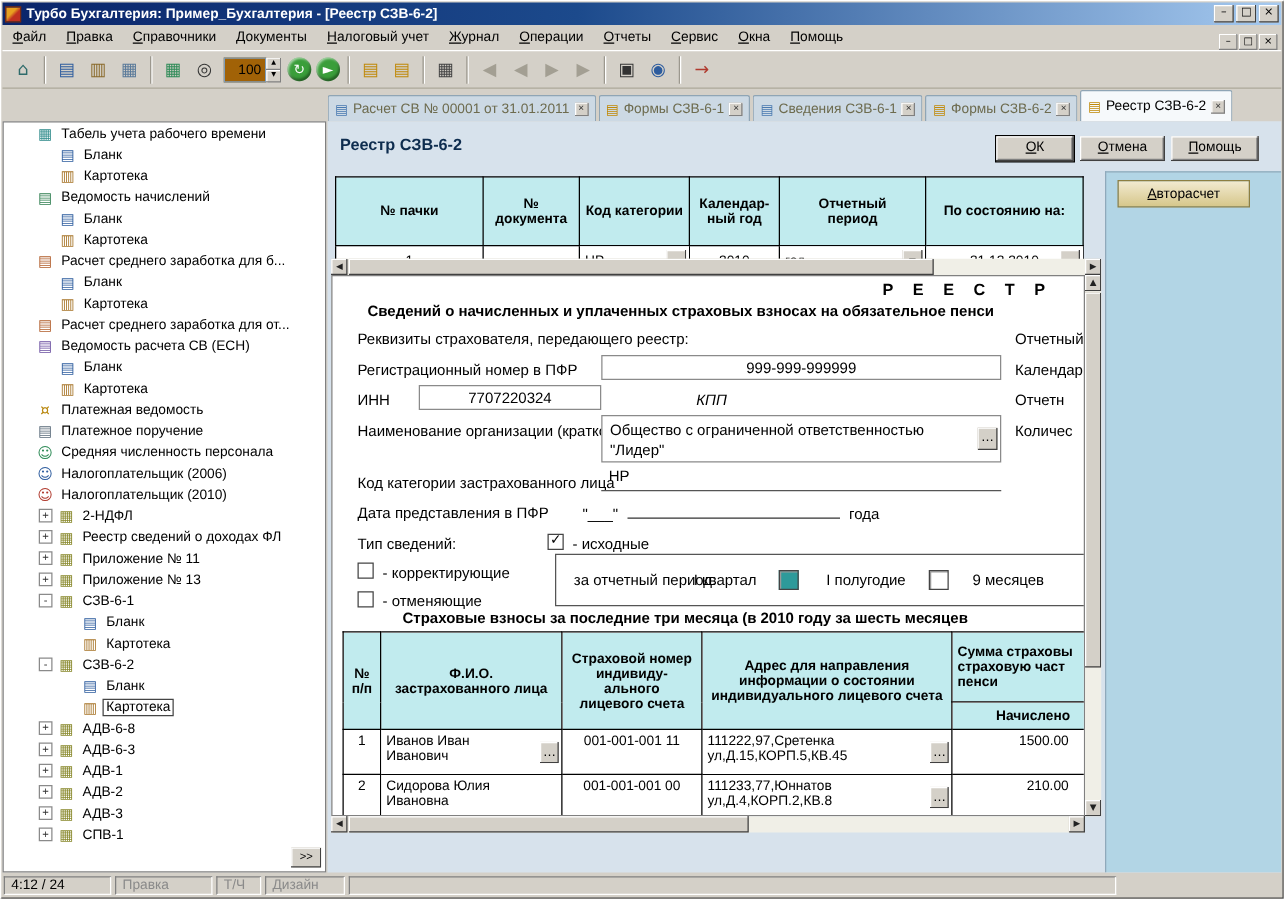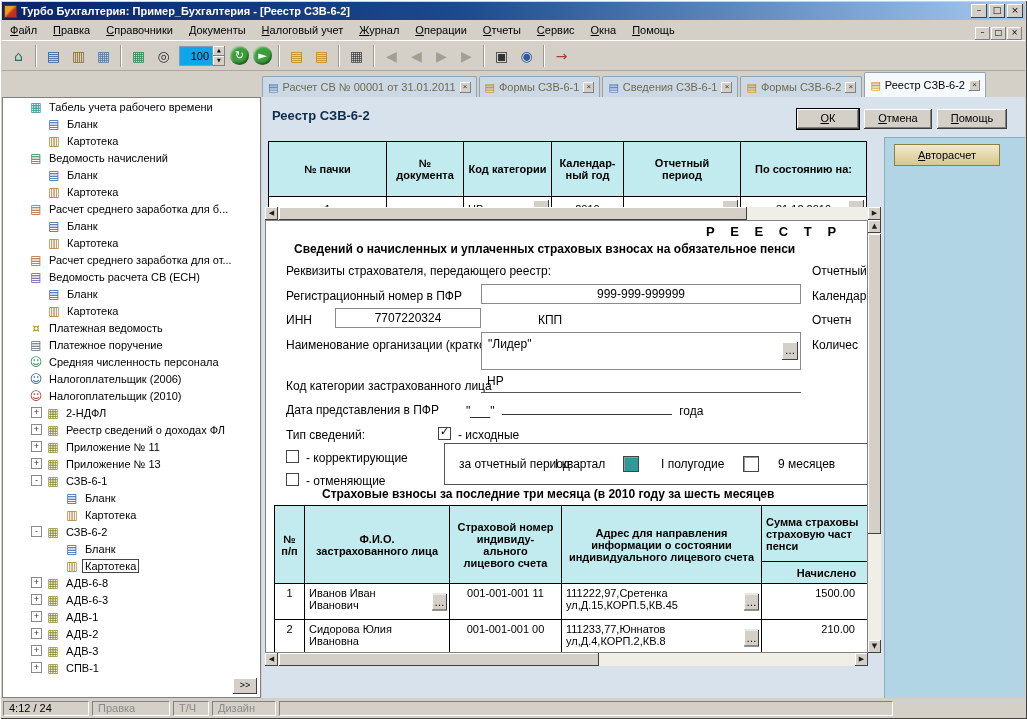--- a/index.html
+++ b/index.html
@@ -23,21 +23,21 @@
 .mdi-controls{margin-left:auto;display:flex;gap:1px;padding-right:3px;}
 .mdi-btn{width:15px;height:13px;background:#d4d0c8;box-shadow:inset -1px -1px 0 #808080,inset 1px 1px 0 #fff;font-size:8px;line-height:12px;text-align:center;font-family:"DejaVu Sans",sans-serif;}
 .mdi-btn.min::after{content:"–";}.mdi-btn.max::after{content:"□";}.mdi-btn.cls::after{content:"×";}
 
 
 .toolbar{position:absolute;left:2px;top:40px;width:1023px;height:31px;display:flex;align-items:center;padding:0 4px;border-top:1px solid #fff;border-bottom:1px solid #aca899;}
 .tb-btn{min-width:23px;height:23px;display:inline-flex;align-items:center;justify-content:center;font-size:14px;margin:0 1px;font-family:"DejaVu Sans",sans-serif;}
 .tb-btn.round{width:19px;height:19px;min-width:19px;border-radius:50%;font-size:11px;margin:0 2px;box-shadow:inset -1px -2px 2px rgba(0,0,0,.4),inset 1px 1px 2px rgba(255,255,255,.6);}
 .tb-sep{width:0;height:22px;border-left:1px solid #9c988e;border-right:1px solid #fff;margin:0 4px;}
 .zoom-combo{display:inline-flex;align-items:center;margin:0 3px;height:20px;}
-.zoom-input{width:34px;height:20px;border:1px solid #7f9db9;font-size:11px;text-align:right;padding-right:3px;font-family:inherit;background:#0ea5e9;}
+.zoom-input{width:34px;height:20px;border:1px solid #7f9db9;font-size:11px;text-align:right;padding-right:3px;font-family:inherit;background:#a16207;}
 .spin{display:inline-flex;flex-direction:column;width:12px;height:20px;}
 .spin span{flex:1;font-size:5px;line-height:9px;text-align:center;background:#d4d0c8;box-shadow:inset -1px -1px 0 #808080,inset 1px 1px 0 #fff;font-family:"DejaVu Sans",sans-serif;}
 
 
 .tabstrip{position:absolute;left:2px;top:71px;width:1023px;height:26px;}
 .tabs{position:absolute;left:260px;bottom:0;display:flex;align-items:flex-end;height:26px;}
 .tab{height:21px;display:flex;align-items:center;gap:4px;padding:0 5px;background:#ccd9e4;border:1px solid #8fa5b5;border-bottom:none;border-radius:2px 2px 0 0;margin-right:2px;color:#6d6b4e;white-space:nowrap;font-size:11px;}
 .tab.active{height:25px;background:#f6f9fb;color:#000;}
 .tab-icon{font-size:11px;font-family:"DejaVu Sans",sans-serif;}
 .tab-close{width:11px;height:11px;background:#d4d0c8;box-shadow:inset -1px -1px 0 #808080,inset 1px 1px 0 #fff;font-size:8px;line-height:10px;text-align:center;color:#333;}
@@ -91,21 +91,21 @@
 
 .doc-viewport{position:absolute;left:3px;top:123px;width:603px;height:433px;background:#fff;border:1px solid #808080;overflow:hidden;}
 .doc{position:absolute;left:0;top:0;width:660px;height:460px;}
 .doc-abs{position:absolute;white-space:nowrap;font-size:12px;}
 .bold{font-weight:bold;}
 #doc-heading{left:440px;top:3px;font-weight:bold;letter-spacing:6px;font-size:13px;}
 #doc-subheading{left:28px;top:21px;}
 #doc-requisites{left:20px;top:43px;}
 #reg-label{left:20px;top:68px;}
 #inn-label{left:20px;top:92px;}
-#kpp-label{left:272px;top:92px;}
+#kpp-label{left:291px;top:92px;font-style:italic;}
 #org-label{left:20px;top:117px;}
 #cat-label{left:20px;top:158px;}
 #date-label{left:20px;top:182px;}
 #date-value{left:200px;top:182px;}
 #type-label{left:20px;top:207px;}
 #lbl-initial{left:192px;top:207px;}
 #lbl-correct{left:40px;top:230px;}
 #lbl-cancel{left:40px;top:253px;}
 #contrib-title{left:56px;top:266px;}
 .field{position:absolute;border:1px solid #8a8a8a;background:#fff;font-size:12px;display:flex;align-items:center;justify-content:center;}
@@ -474,20 +474,21 @@
 
         <span class="doc-abs" id="reg-label">Регистрационный номер в ПФР</span>
         <span class="field" id="reg-field">999-999-999999</span>
 
         <span class="doc-abs" id="inn-label">ИНН</span>
         <span class="field" id="inn-field">7707220324</span>
         <span class="doc-abs" id="kpp-label">КПП</span>
 
         <span class="doc-abs" id="org-label">Наименование организации (краткое)</span>
         <span class="field" id="org-box">
+          <span class="org-l">Общество с ограниченной ответственностью</span>
           <span class="org-l">"Лидер"</span>
           <span class="cell-btn ellipsis"></span>
         </span>
 
         <span class="doc-abs" id="cat-label">Код категории застрахованного лица</span>
         <span class="ufield" id="cat-field">НР</span>
 
         <span class="doc-abs" id="date-label">Дата представления в ПФР</span>
         <span class="doc-abs" id="date-value">
           <span>"___"</span>

